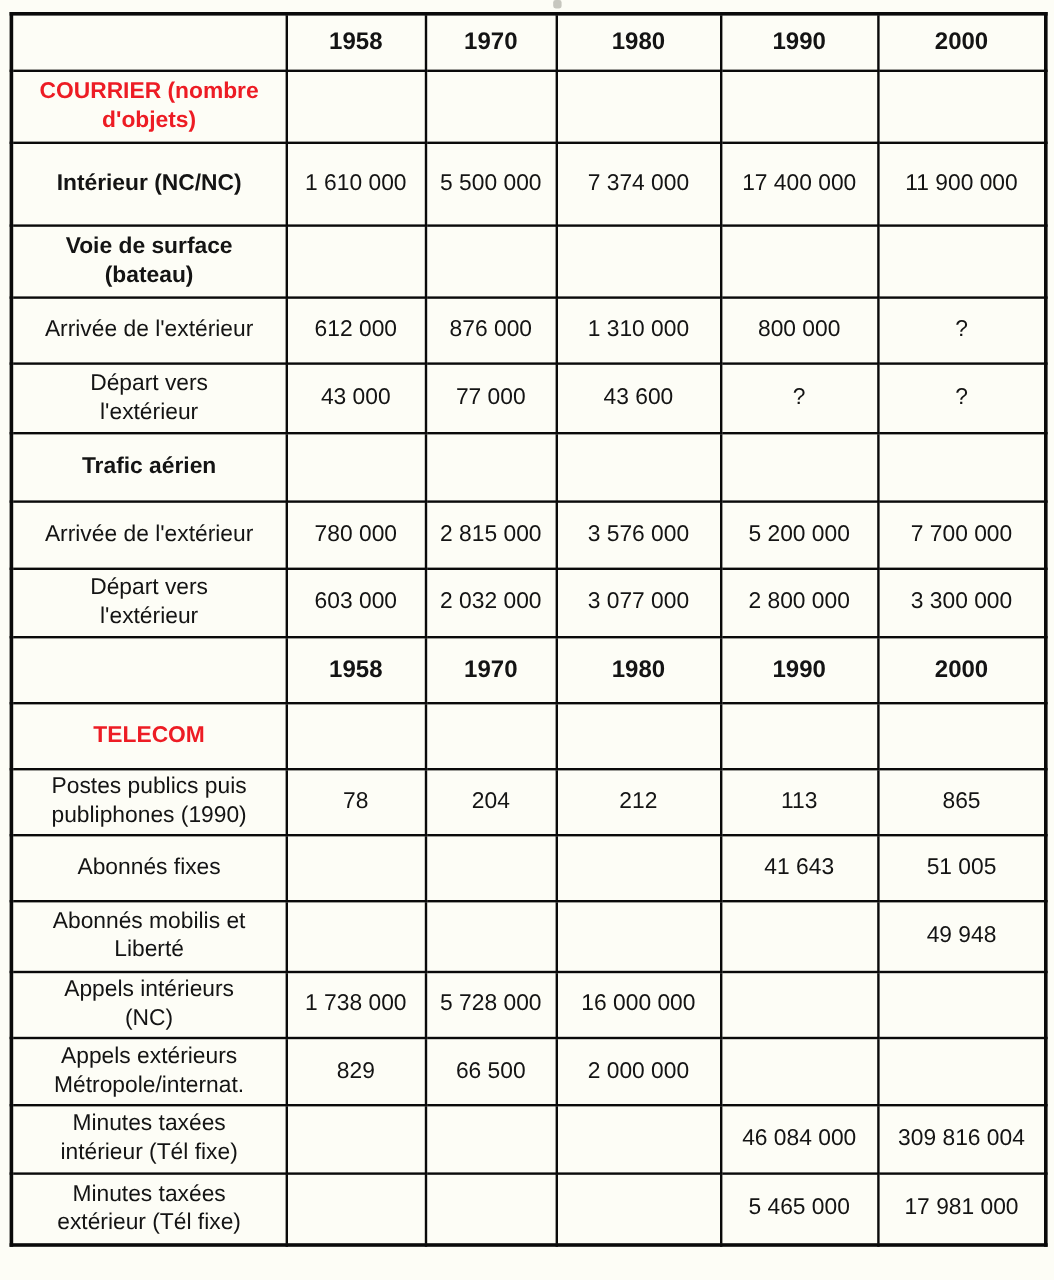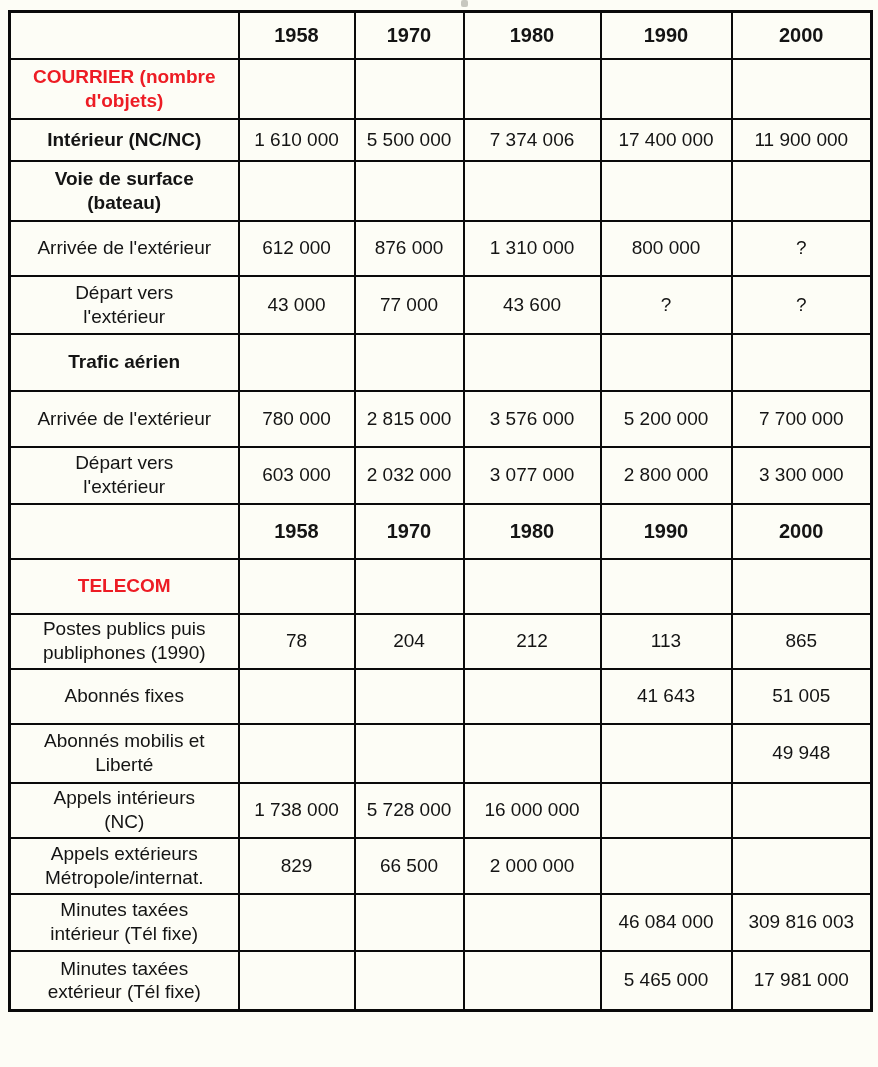--- a/index.html
+++ b/index.html
@@ -58,21 +58,21 @@
     white-space: nowrap;
     padding: 2px 2px;
   }
   tr.row-years td { font-weight: bold; font-size: 20px; }
   tr.row-section td.label { font-weight: bold; color: var(--accent-red, #ed1c24); }
   tr.row-bold td.label { font-weight: bold; }
 
   
   tr:nth-child(1)  { height: 47px; }
   tr:nth-child(2)  { height: 60px; }
-  tr:nth-child(3)  { height: 42px; }
+  tr:nth-child(3)  { height: 69px; }
   tr:nth-child(4)  { height: 60px; margin-top: 20px; }
   tr:nth-child(5)  { height: 55px; }
   tr:nth-child(6)  { height: 58px; }
   tr:nth-child(7)  { height: 57px; margin-top: 25px; }
   tr:nth-child(8)  { height: 56px; }
   tr:nth-child(9)  { height: 57px; }
   tr:nth-child(10) { height: 55px; }
   tr:nth-child(11) { height: 55px; }
   tr:nth-child(12) { height: 55px; }
   tr:nth-child(13) { height: 55px; }
@@ -111,21 +111,21 @@
         <td class="value" data-name="cell-value"></td>
         <td class="value" data-name="cell-value"></td>
         <td class="value" data-name="cell-value"></td>
         <td class="value" data-name="cell-value"></td>
         <td class="value" data-name="cell-value"></td>
       </tr>
       <tr class="row-bold" data-name="table-row">
         <td class="label" data-name="row-label">Intérieur (NC/NC)</td>
         <td class="value" data-name="cell-value">1 610 000</td>
         <td class="value" data-name="cell-value">5 500 000</td>
-        <td class="value" data-name="cell-value">7 374 006</td>
+        <td class="value" data-name="cell-value">7 374 000</td>
         <td class="value" data-name="cell-value">17 400 000</td>
         <td class="value" data-name="cell-value">11 900 000</td>
       </tr>
       <tr class="row-bold" data-name="table-row">
         <td class="label" data-name="row-label">Voie de surface
 (bateau)</td>
         <td class="value" data-name="cell-value"></td>
         <td class="value" data-name="cell-value"></td>
         <td class="value" data-name="cell-value"></td>
         <td class="value" data-name="cell-value"></td>
@@ -233,21 +233,21 @@
         <td class="value" data-name="cell-value"></td>
         <td class="value" data-name="cell-value"></td>
       </tr>
       <tr class="row-normal" data-name="table-row">
         <td class="label" data-name="row-label">Minutes taxées
 intérieur (Tél fixe)</td>
         <td class="value" data-name="cell-value"></td>
         <td class="value" data-name="cell-value"></td>
         <td class="value" data-name="cell-value"></td>
         <td class="value" data-name="cell-value">46 084 000</td>
-        <td class="value" data-name="cell-value">309 816 003</td>
+        <td class="value" data-name="cell-value">309 816 004</td>
       </tr>
       <tr class="row-normal" data-name="table-row">
         <td class="label" data-name="row-label">Minutes taxées
 extérieur (Tél fixe)</td>
         <td class="value" data-name="cell-value"></td>
         <td class="value" data-name="cell-value"></td>
         <td class="value" data-name="cell-value"></td>
         <td class="value" data-name="cell-value">5 465 000</td>
         <td class="value" data-name="cell-value">17 981 000</td>
       </tr>

